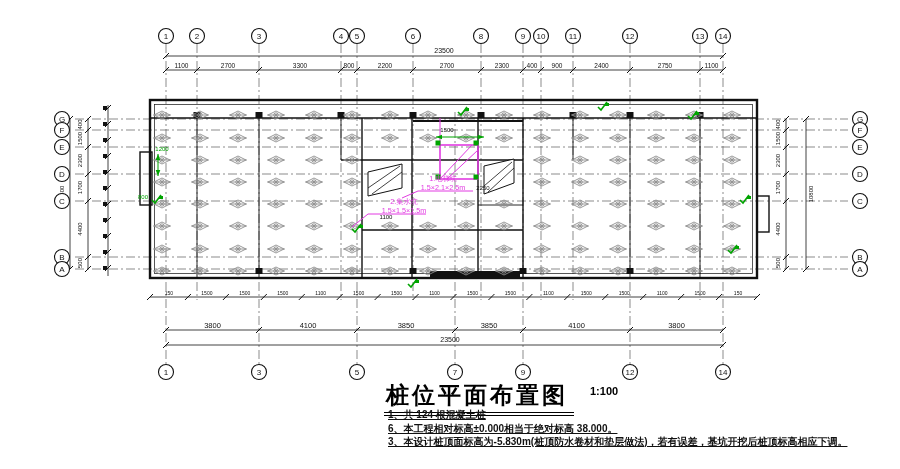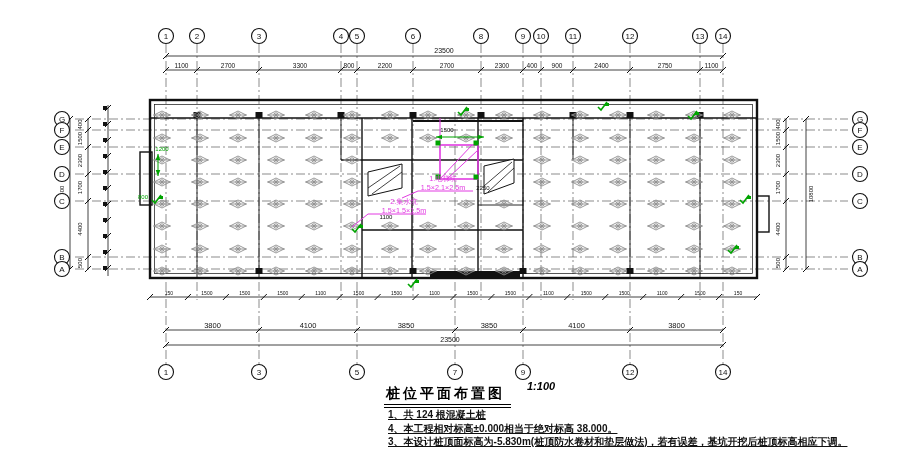--- a/index.html
+++ b/index.html
@@ -1,22 +1,22 @@
 <!DOCTYPE html>
 <html><head>
 <meta charset="utf-8">
 <style>
   html,body{margin:0;padding:0;background:#fff;}
   body{font-family:"Liberation Sans","DejaVu Sans",sans-serif;}
   #stage{position:relative;width:900px;height:469px;background:#fff;overflow:hidden;}
   #plan{position:absolute;left:0;top:0;}
   .title-block{position:absolute;left:384px;top:380px;white-space:nowrap;}
-  .title{display:inline-block;font-size:14px;font-weight:bold;letter-spacing:3px;color:#000;
+  .title{display:inline-block;font-size:23px;font-weight:bold;letter-spacing:3px;color:#000;
          border-bottom:4px double #000;padding:0 6px 1px 2px;}
-  .scale{display:inline-block;font-size:11px;font-weight:bold;color:#000;margin-left:16px;vertical-align:8px;font-style:italic;}
+  .scale{display:inline-block;font-size:11px;font-weight:bold;color:#000;margin-left:16px;vertical-align:8px;}
   .notes{position:absolute;left:388px;top:408px;color:#111;font-size:10px;font-weight:600;
          line-height:13.5px;white-space:nowrap;text-decoration:underline;}
 </style>
 </head>
 <body>
 
 <div id="stage">
   <svg id="plan" width="900" height="469" viewBox="0 0 900 469">
     <g id="gGrid">
         <line x1="166" y1="44" x2="166" y2="364" stroke="#5a5a5a" stroke-width="0.7" stroke-dasharray="9 3 2 3"></line>
@@ -1258,16 +1258,16 @@
         <text x="143" y="199" font-size="6" fill="#00a400" text-anchor="middle">800</text>
       </g>
   </svg>
 
   <div class="title-block">
     <span class="title">桩位平面布置图</span><span class="scale">1:100</span>
   </div>
 
   <div class="notes">
     <div>1、共 124 根混凝土桩</div>
-    <div>4、本工程相对标高±0.000相当于绝对标高 38.000。</div>
+    <div>6、本工程相对标高±0.000相当于绝对标高 38.000。</div>
     <div>3、本设计桩顶面标高为-5.830m(桩顶防水卷材和垫层做法)，若有误差，基坑开挖后桩顶标高相应下调。</div>
   </div>
 </div>
 
 </body></html>

